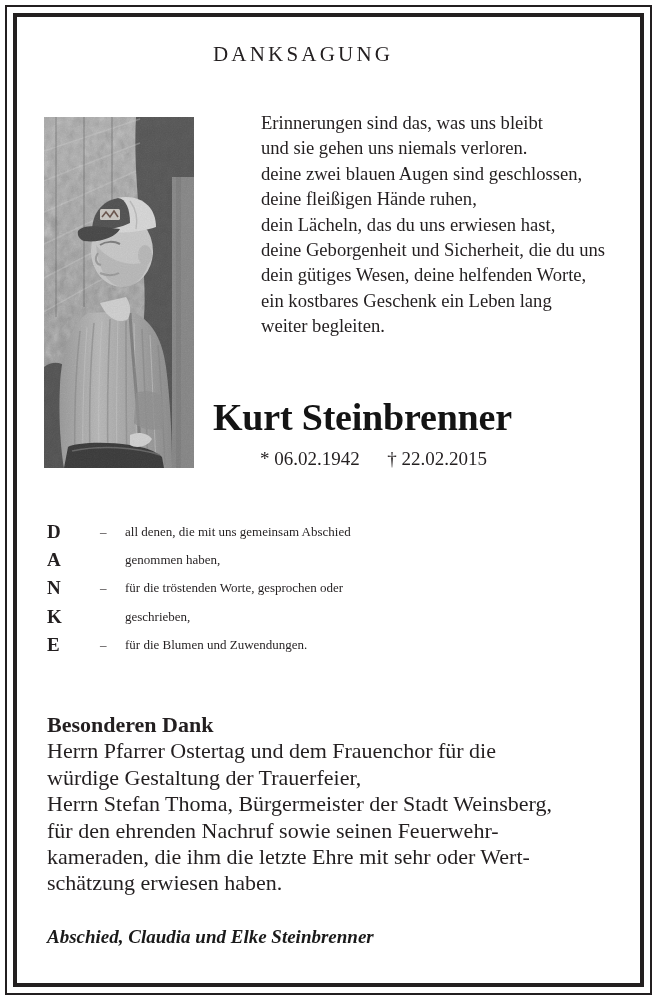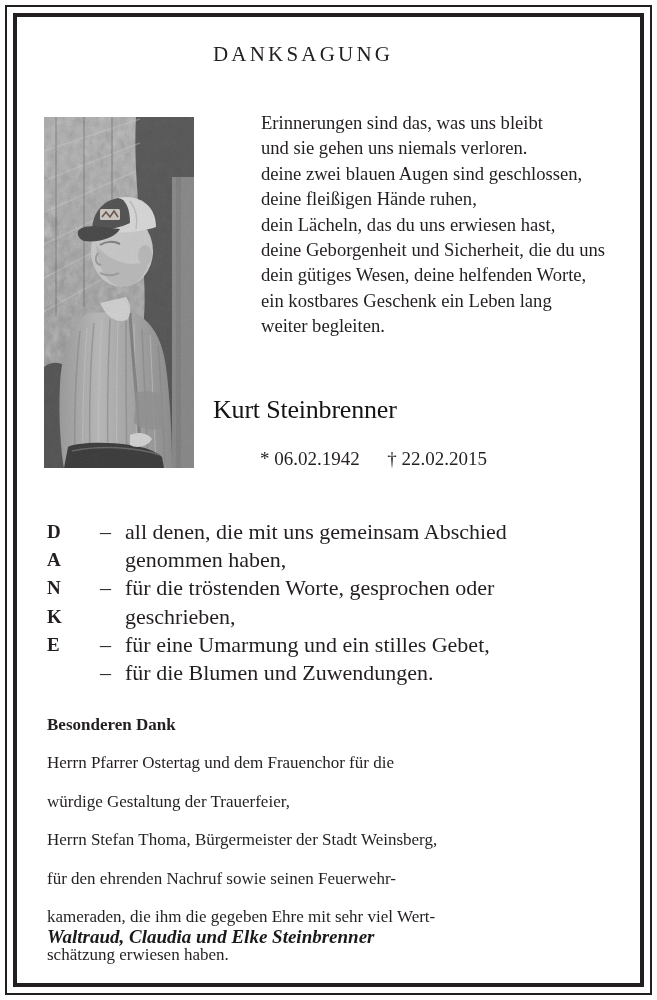--- a/index.html
+++ b/index.html
@@ -88,22 +88,22 @@
     color: #231f20;
     margin-left: 48px;
   }
   .poem div { white-space: nowrap; }
 
   
   .name {
     position: absolute;
     left: 213px;
     top: 395px;
-    font-size: 26px;
-    font-weight: 400;
+    font-size: 38px;
+    font-weight: 700;
     letter-spacing: -0.2px;
     color: #141414;
     white-space: nowrap;
   }
   .dates {
     position: absolute;
     left: 213px;
     top: 448px;
     font-size: 19px;
     color: #231f20;
@@ -127,50 +127,50 @@
     font-size: 19px;
     font-weight: 700;
     line-height: 28.2px;
     color: #231f20;
   }
   .acrostic-lines {
     position: absolute;
     left: 53px;
     top: 0;
     width: 513px;
-    font-size: 22px;
+    font-size: 13px;
     line-height: 28.2px;
     color: #231f20;
   }
   .acrostic-lines .row { display: block; white-space: nowrap; }
   .acrostic-lines .dash {
     display: inline-block;
     width: 25px;
   }
   .acrostic-lines .cont {
     display: inline-block;
     width: 25px;
   }
 
   
   .thanks {
     position: absolute;
     left: 47px;
     top: 712px;
     width: 566px;
-    font-size: 17px;
+    font-size: 22px;
     line-height: 26.4px;
     color: #231f20;
   }
   .thanks .lead {
     font-weight: 700;
     display: block;
     white-space: nowrap;
   }
-  .thanks div { white-space: nowrap; margin-top: 12px; }
+  .thanks div { white-space: nowrap; }
 
   
   .signature {
     position: absolute;
     left: 47px;
     top: 926px;
     font-size: 19px;
     font-weight: 700;
     font-style: italic;
     color: #1a1a1a;
@@ -337,34 +337,31 @@
         <span class="row">
           <span class="cont"></span><span>genommen haben,</span>
         </span>
         <span class="row">
           <span class="dash">–</span><span>für die tröstenden Worte, gesprochen oder</span>
         </span>
         <span class="row">
           <span class="cont"></span><span>geschrieben,</span>
         </span>
         <span class="row">
-          <span class="dash">–</span><span>für eine Umarmung und ein stilles Gebet,</span>
-        </span>
-        <span class="row">
           <span class="dash">–</span><span>für die Blumen und Zuwendungen.</span>
         </span>
       </div>
     </div>
 
     <div class="thanks">
       <span class="lead">Besonderen Dank</span>
       <div>Herrn Pfarrer Ostertag und dem Frauenchor für die</div>
       <div>würdige Gestaltung der Trauerfeier,</div>
       <div>Herrn Stefan Thoma, Bürgermeister der Stadt Weinsberg,</div>
       <div>für den ehrenden Nachruf sowie seinen Feuerwehr-</div>
-      <div>kameraden, die ihm die gegeben Ehre mit sehr viel Wert-</div>
+      <div>kameraden, die ihm die letzte Ehre mit sehr oder Wert-</div>
       <div>schätzung erwiesen haben.</div>
     </div>
 
-    <div class="signature">Waltraud, Claudia und Elke Steinbrenner</div>
+    <div class="signature">Abschied, Claudia und Elke Steinbrenner</div>
 
   </div>
 </div>
 
 </body></html>

